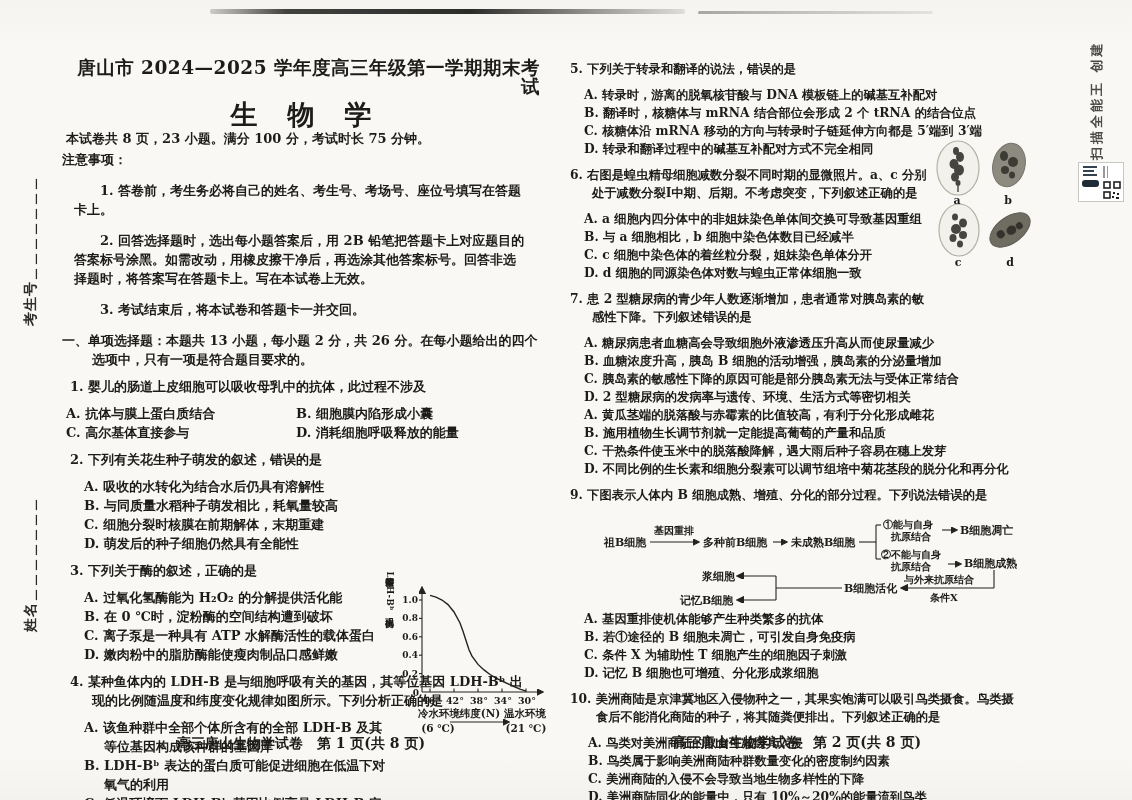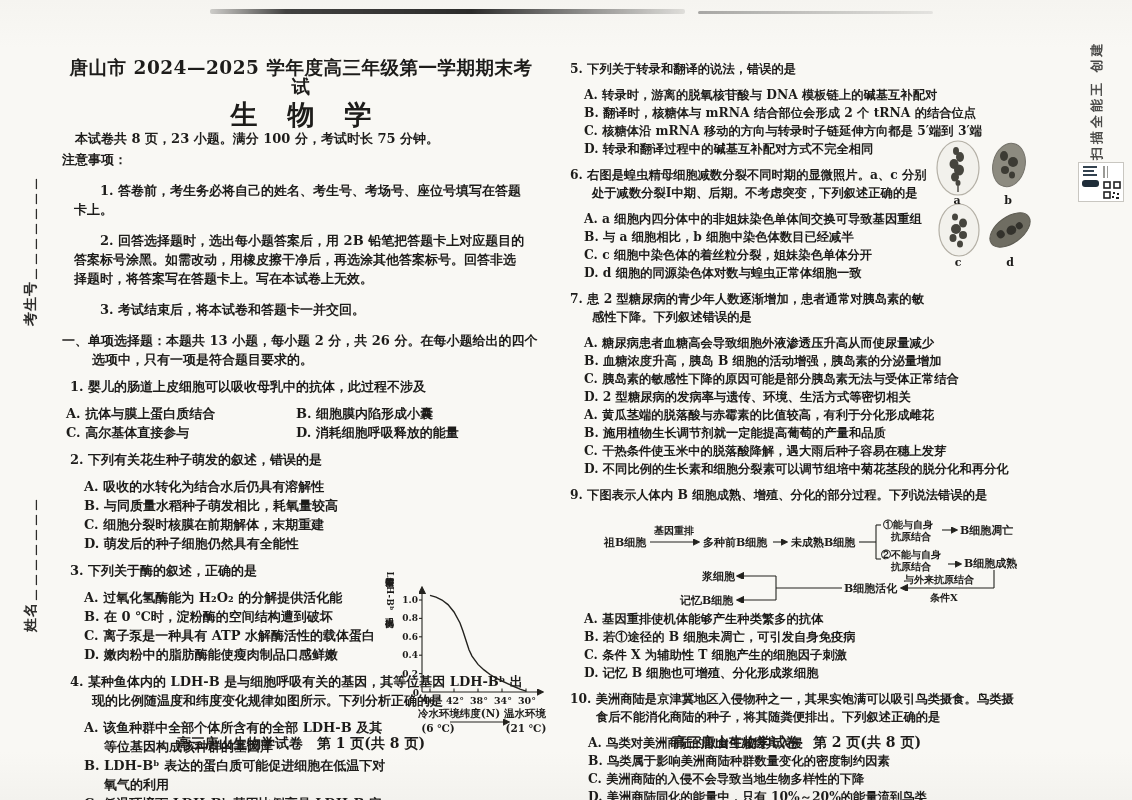--- a/index.html
+++ b/index.html
@@ -17,23 +17,23 @@
   
   .rot{position:absolute;transform:rotate(-90deg);transform-origin:0 0;white-space:nowrap;
        font-weight:600;color:#2d2c2a;letter-spacing:1px}
   .kaoshenghao{left:22px;top:326px;font-size:14px}
   .xingming{left:22px;top:632px;font-size:14px}
   .watermark{left:1088px;top:160px;font-size:13px;color:#4a4a48;letter-spacing:3px;font-family:"DejaVu Sans","Liberation Sans",sans-serif}
   
   .page{position:absolute;font-weight:600}
   .page1{left:62px;top:50px;width:478px;height:720px;font-size:13px;line-height:19px}
   .page2{left:562px;top:52px;width:470px;height:716px;font-size:12.3px;line-height:18px}
-  .exam-title{font-size:18.5px;font-weight:700;text-align:center;margin:8px 0 0;letter-spacing:.5px}
+  .exam-title{font-size:18.5px;font-weight:700;text-align:right;margin:8px 0 0;letter-spacing:.5px}
   .subject{font-size:27px;font-weight:700;text-align:center;margin:9px 0 3px;letter-spacing:30px;padding-left:30px}
-  .info{margin:5px 13px 0}
+  .info{margin:5px 4px 0}
   .notes-title{margin:2px 0 0;font-weight:700}
   .note{margin:12px;text-indent:2em}
   .section{margin:5px 0 0;font-weight:700;padding-left:30px;text-indent:-30px}
   .q{margin:0;position:relative}
   .stem{margin:8px;padding-left:22px;text-indent:-22px}
   .stem10{padding-left:26px;text-indent:-26px}
   .opt{margin:0 0 0 22px;padding-left:20px;text-indent:-20px}
   .opts2{margin-left:4px;display:grid;grid-template-columns:230px 1fr}
   .q4opts{width:330px}
   .narrow{width:378px}

